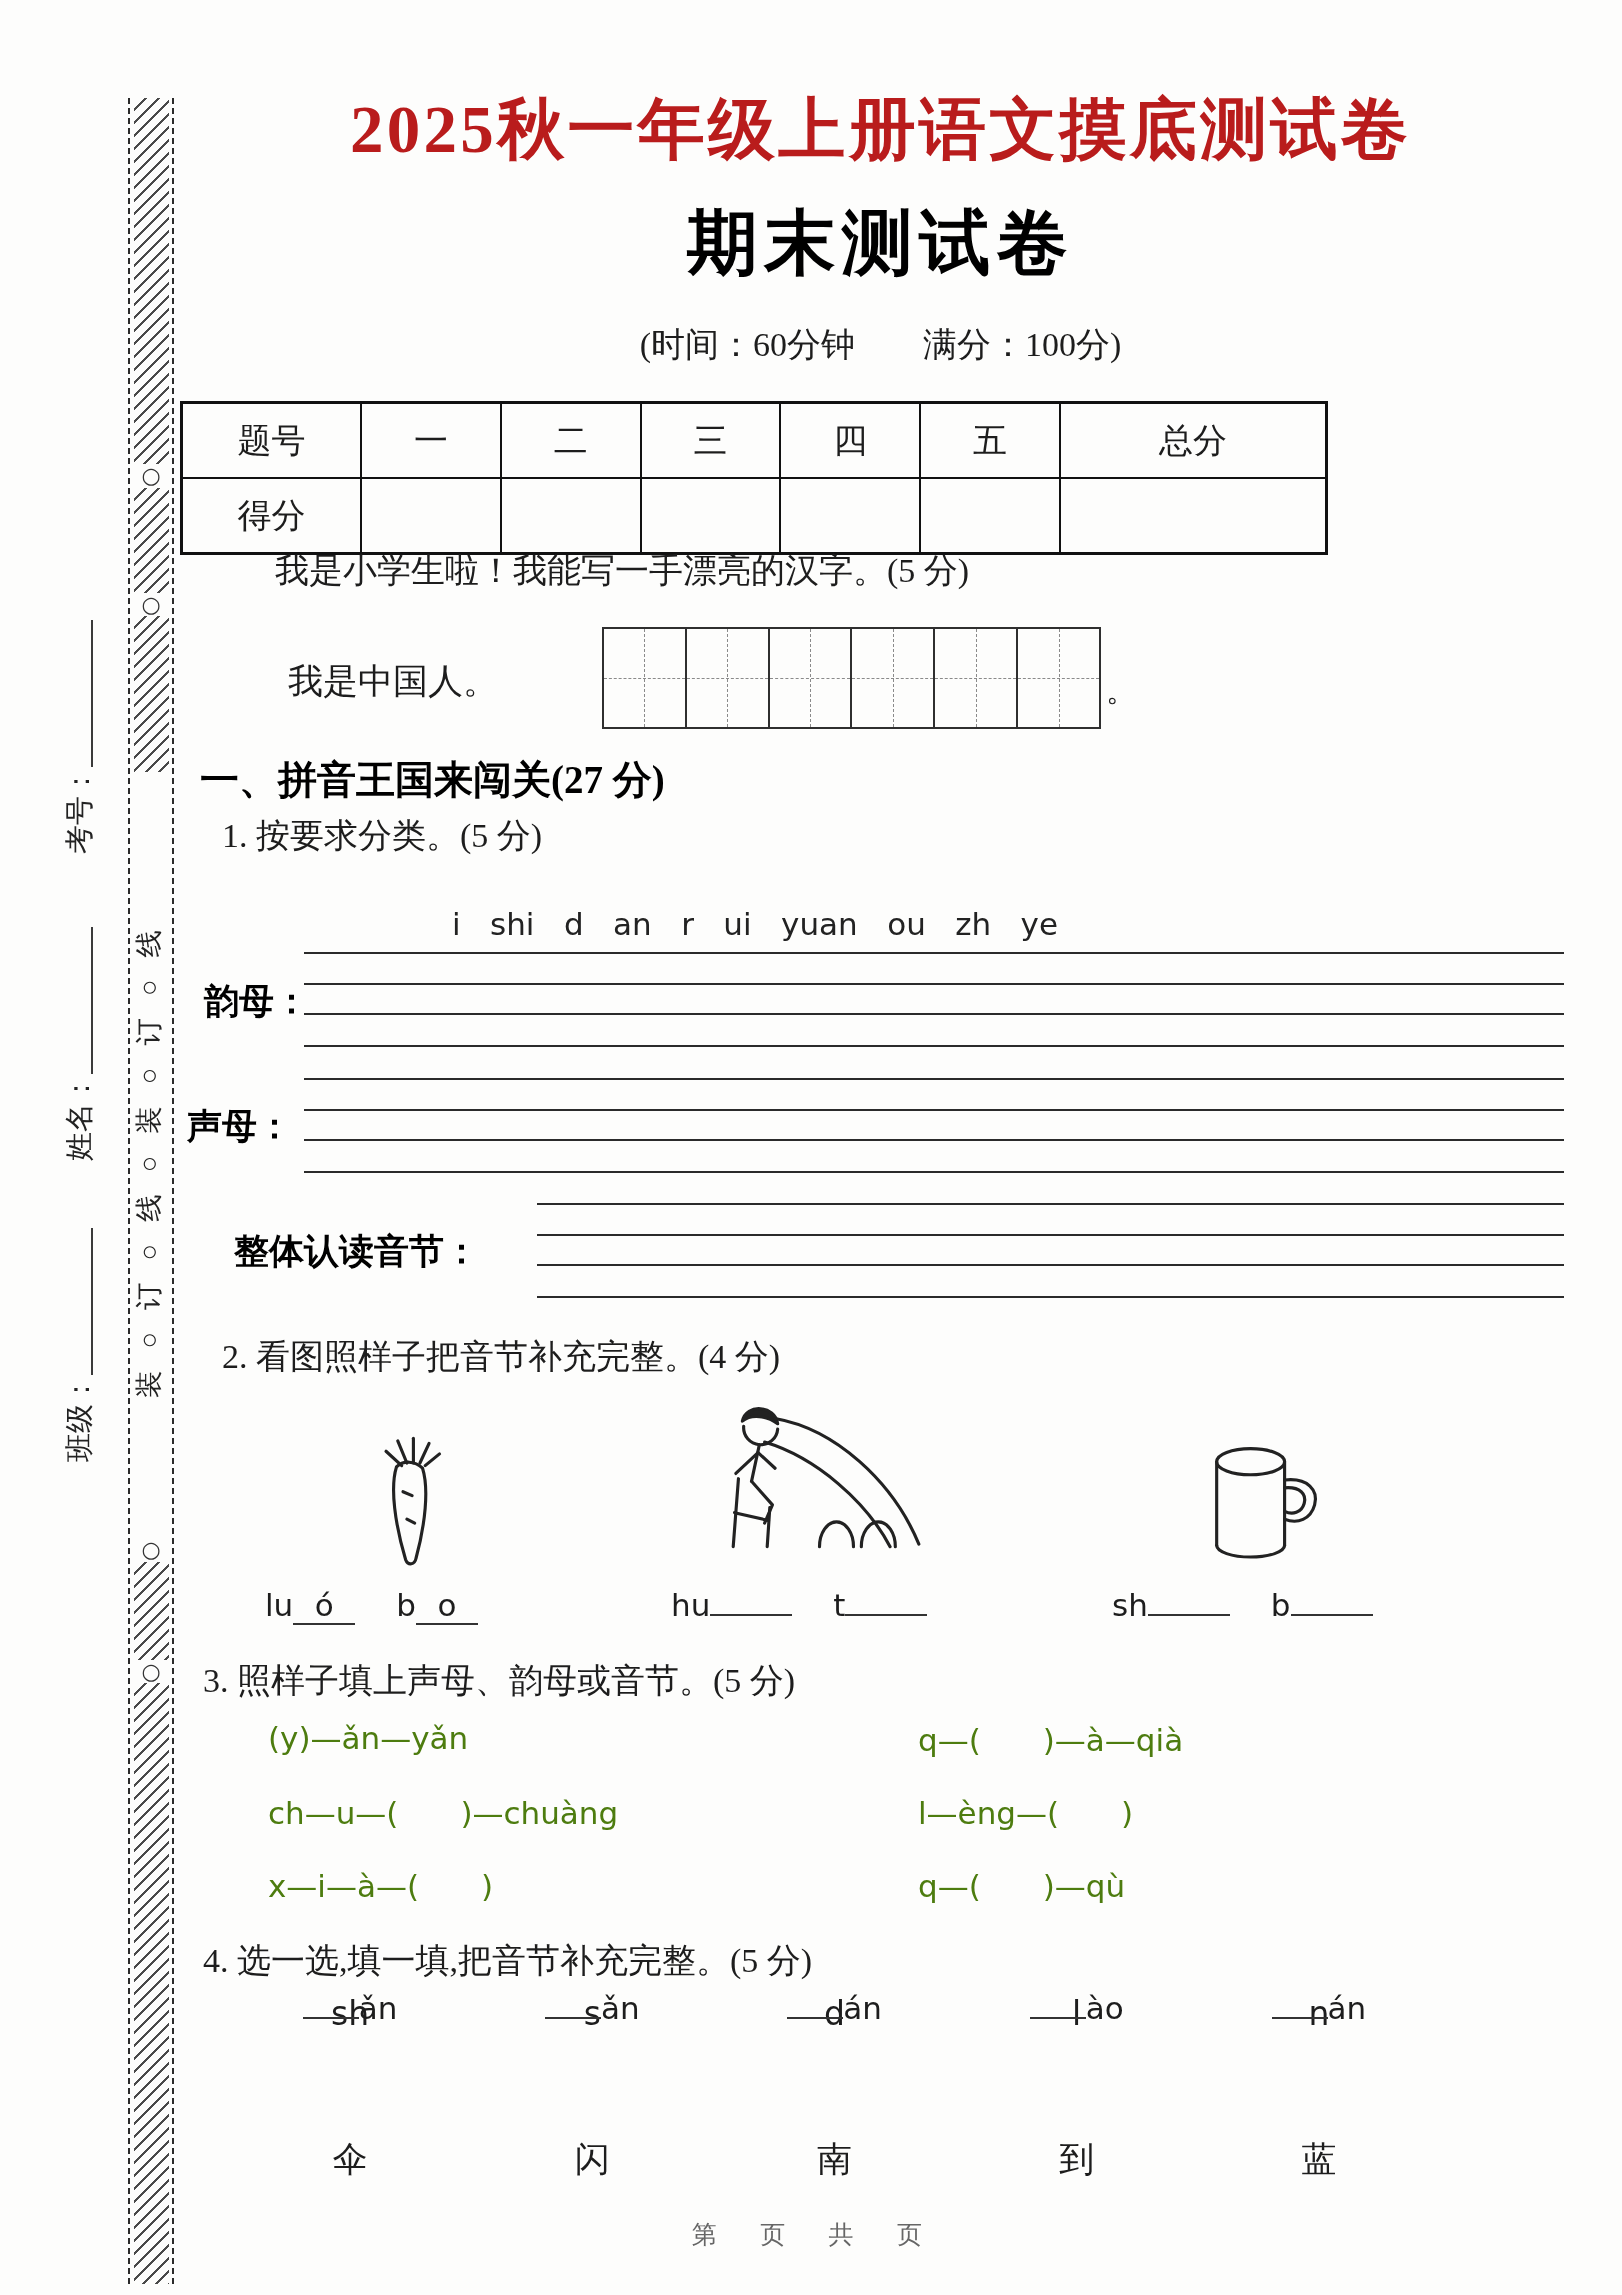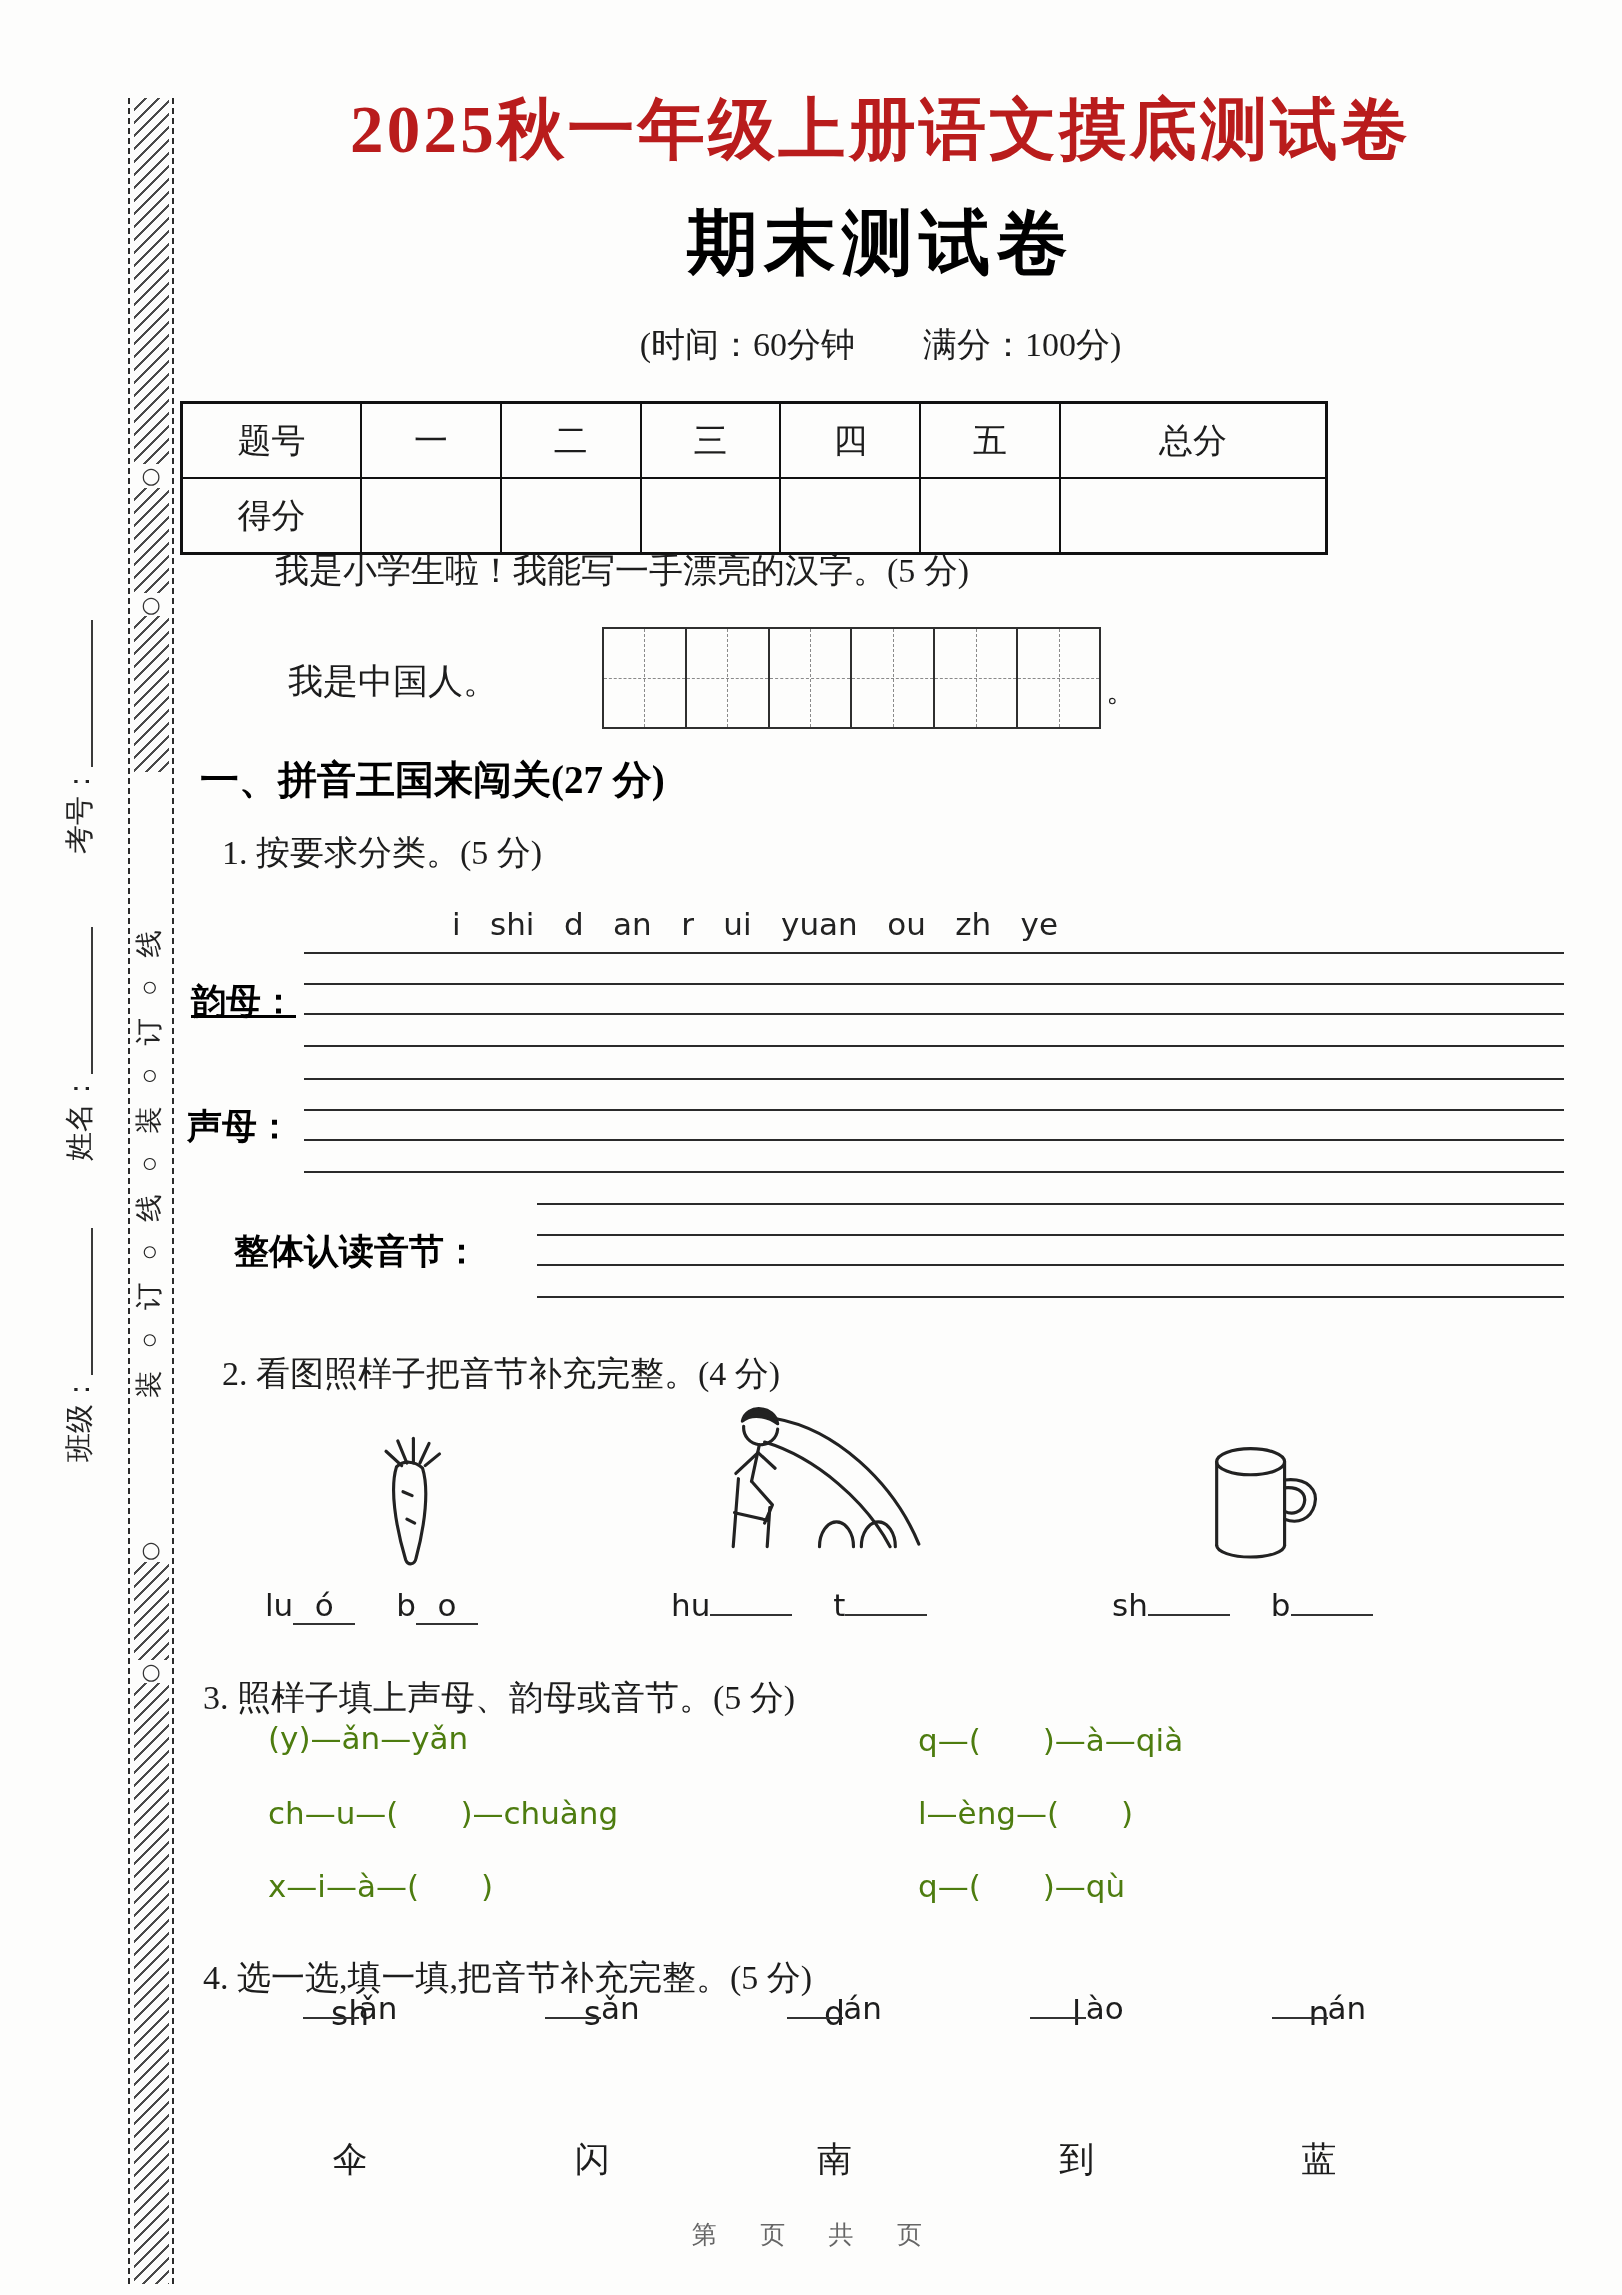--- a/index.html
+++ b/index.html
@@ -44,32 +44,32 @@
   .intro-sentence{position:absolute;left:288px;top:658px;font-size:35px;}
   .wgrid{position:absolute;left:602px;top:627px;width:495px;height:98px;
     border:2px solid #2f2f2f;display:flex;}
   .wcell{flex:1;position:relative;border-right:2px solid #2f2f2f;}
   .wcell:last-child{border-right:none;}
   .wcell::before{content:"";position:absolute;left:50%;top:0;bottom:0;border-left:1.3px dashed #8a8a8a;}
   .wcell::after{content:"";position:absolute;top:50%;left:0;right:0;border-top:1.3px dashed #8a8a8a;}
   .grid-period{position:absolute;left:1106px;top:671px;font-size:30px;}
   
   .sec-heading{position:absolute;left:200px;top:753px;font-size:39px;font-weight:bold;color:#000;}
-  .q-label{position:absolute;font-size:34px;margin-top:17px;}
+  .q-label{position:absolute;font-size:34px;}
   .q1-label{left:222px;top:813px;}
   .pinyin{font-family:"DejaVu Sans","Liberation Sans",sans-serif;}
   .q1-items{position:absolute;left:452px;top:906px;font-size:31px;word-spacing:19.6px;color:#222;}
   .fourline{position:absolute;}
   .fl-1{left:304px;top:952px;width:1260px;}
   .fl-2{left:304px;top:1078px;width:1260px;}
   .fl-3{left:537px;top:1203px;width:1027px;}
   .pl{position:absolute;left:0;right:0;border-top:2px solid #2b2b2b;}
   .pl:nth-child(1){top:0}.pl:nth-child(2){top:31px}.pl:nth-child(3){top:61px}.pl:nth-child(4){top:93px}
   .cat-label{position:absolute;font-size:35px;font-weight:bold;color:#000;}
-  .cl-1{left:191px;top:978px;text-decoration:underline;}
+  .cl-1{left:204px;top:978px;}
   .cl-2{left:187px;top:1103px;}
   .cl-3{left:234px;top:1228px;}
   .q2-label{left:222px;top:1334px;}
   .pic{position:absolute;}
   .pic svg{display:block;}
   .q2-row{position:absolute;top:1587px;font-size:31px;}
   .q2-g1{left:265px;}.q2-g2{left:671px;}.q2-g3{left:1112px;}
   .fillbox{display:inline-block;min-width:62px;text-align:center;border-bottom:2px solid #333;}
   .blank{display:inline-block;width:82px;border-bottom:2px solid #333;}
   .q2-sp{display:inline-block;width:41px;}

